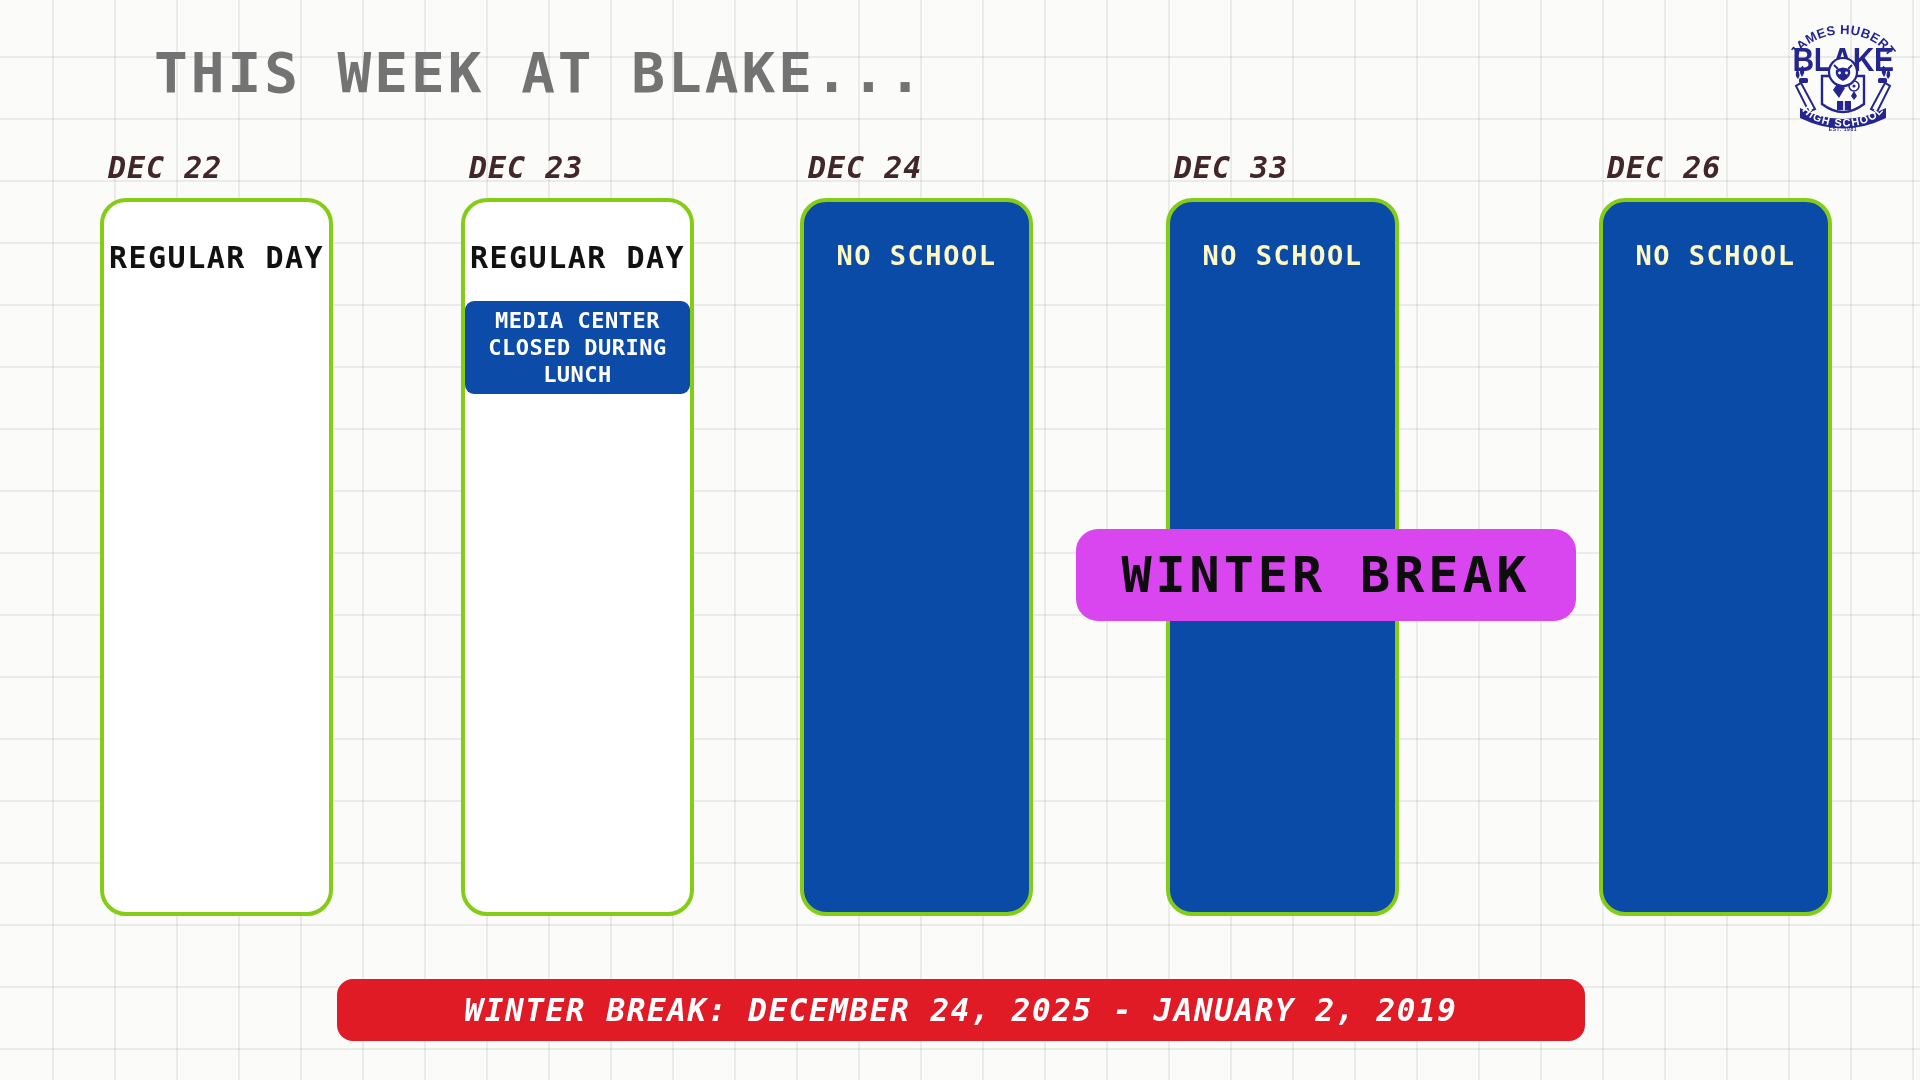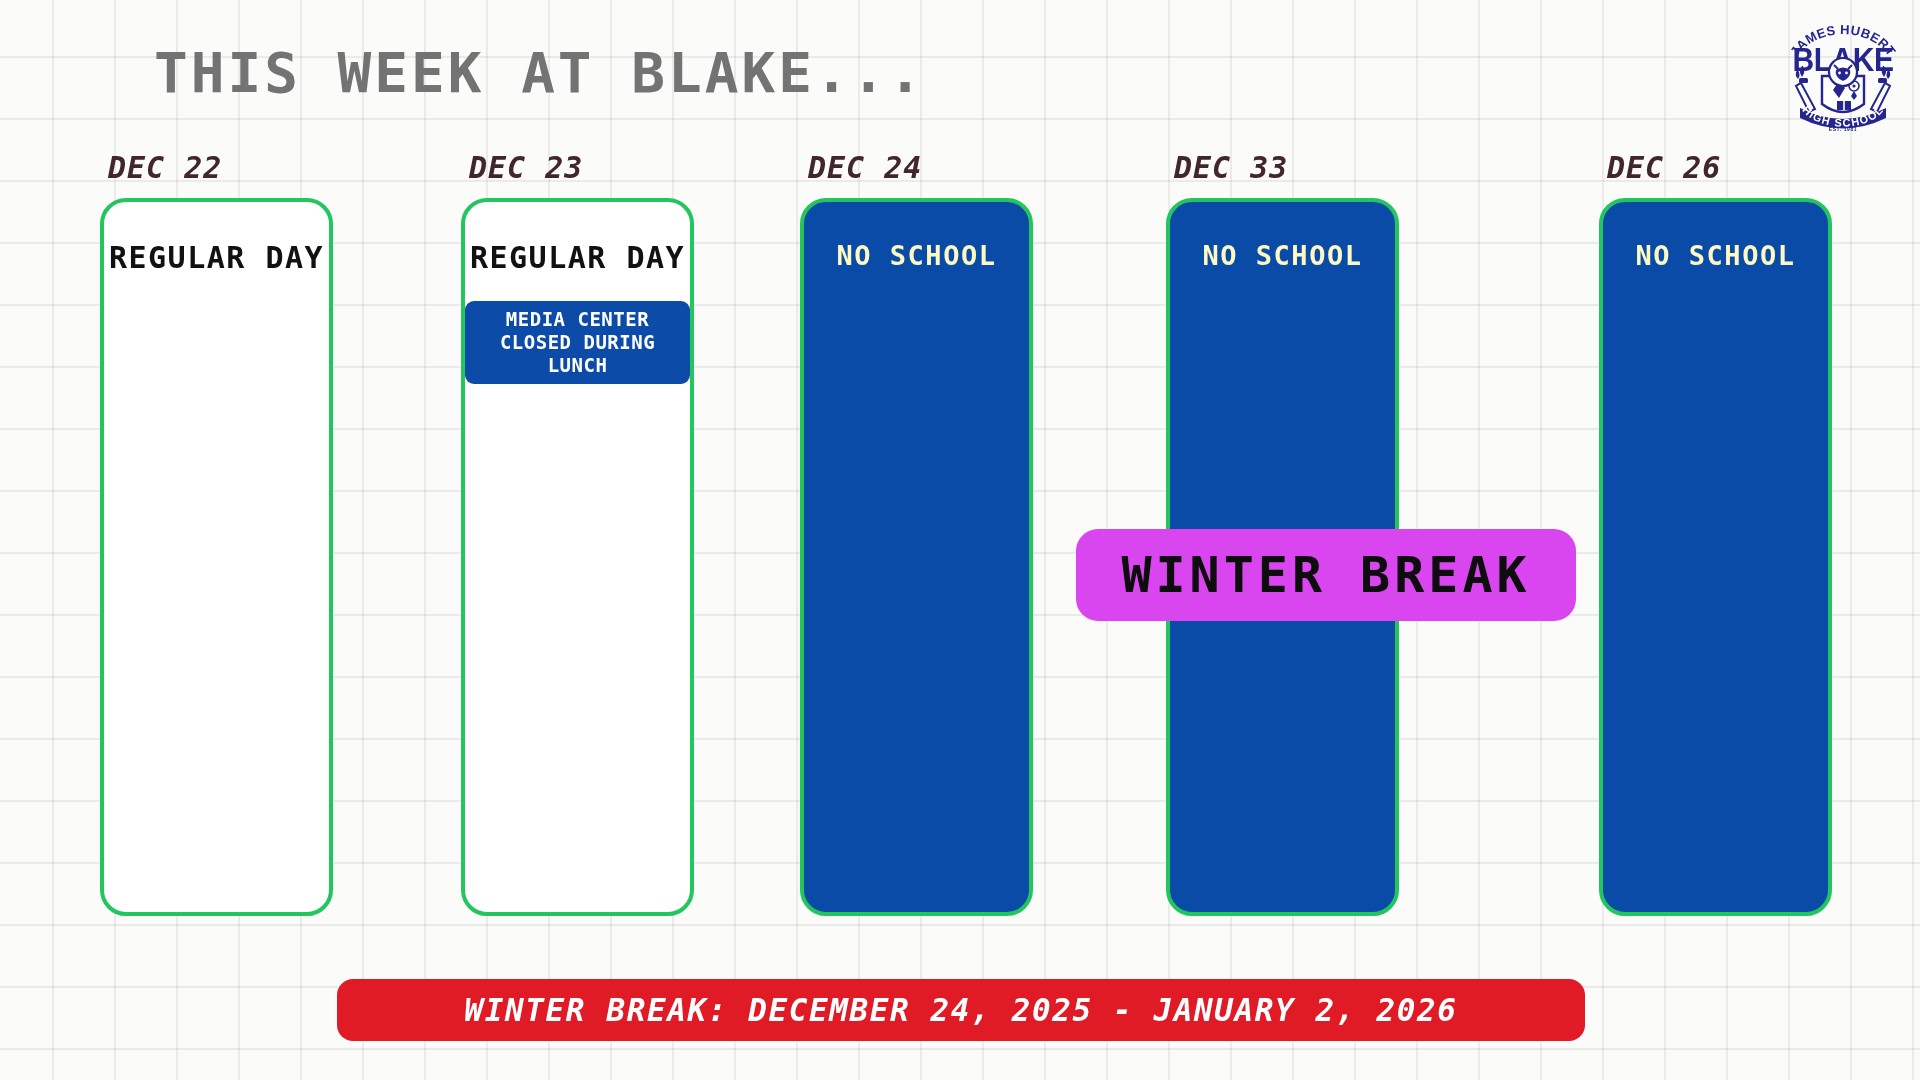--- a/index.html
+++ b/index.html
@@ -75,21 +75,21 @@
     font-style: italic;
     letter-spacing: 1px;
     color: #41262a;
     margin-left: 8px;
     margin-bottom: 13px;
     white-space: nowrap;
   }
 
   .day-card {
     height: 718px;
-    border: 4px solid #22c55e;
+    border: 4px solid #84cc16;
     border-radius: 26px;
     box-sizing: border-box;
     padding-top: 38px;
     display: flex;
     flex-direction: column;
     align-items: center;
   }
   .day-card.regular { background: #ffffff; }
   .day-card.noschool { background: #0a4ba8; }
 
@@ -101,21 +101,21 @@
     white-space: nowrap;
   }
   .day-card.regular .card-status { color: #111111; }
   .day-card.noschool .card-status { color: #fef9c3; font-size: 27px; }
 
   .card-note {
     margin-top: 26px;
     max-width: 250px;
     background: #0d4ba8;
     color: #ffffff;
-    font-size: 19px;
+    font-size: 22px;
     font-weight: bold;
     line-height: 1.22;
     text-align: center;
     letter-spacing: 0.5px;
     padding: 7px 10px 6px 10px;
     border-radius: 9px;
     box-decoration-break: clone;
     -webkit-box-decoration-break: clone;
   }
 
@@ -257,16 +257,16 @@
     <div class="day-card noschool">
       <div class="card-status">NO SCHOOL</div>
     </div>
   </div>
 
   <div id="winter-break-pill">
     <span class="pill-text">WINTER BREAK</span>
   </div>
 
   <div id="footer-banner">
-    <span class="banner-text">WINTER BREAK: DECEMBER 24, 2025 - JANUARY 2, 2026</span>
+    <span class="banner-text">WINTER BREAK: DECEMBER 24, 2025 - JANUARY 2, 2019</span>
   </div>
 
 </div>
 
 </body></html>

